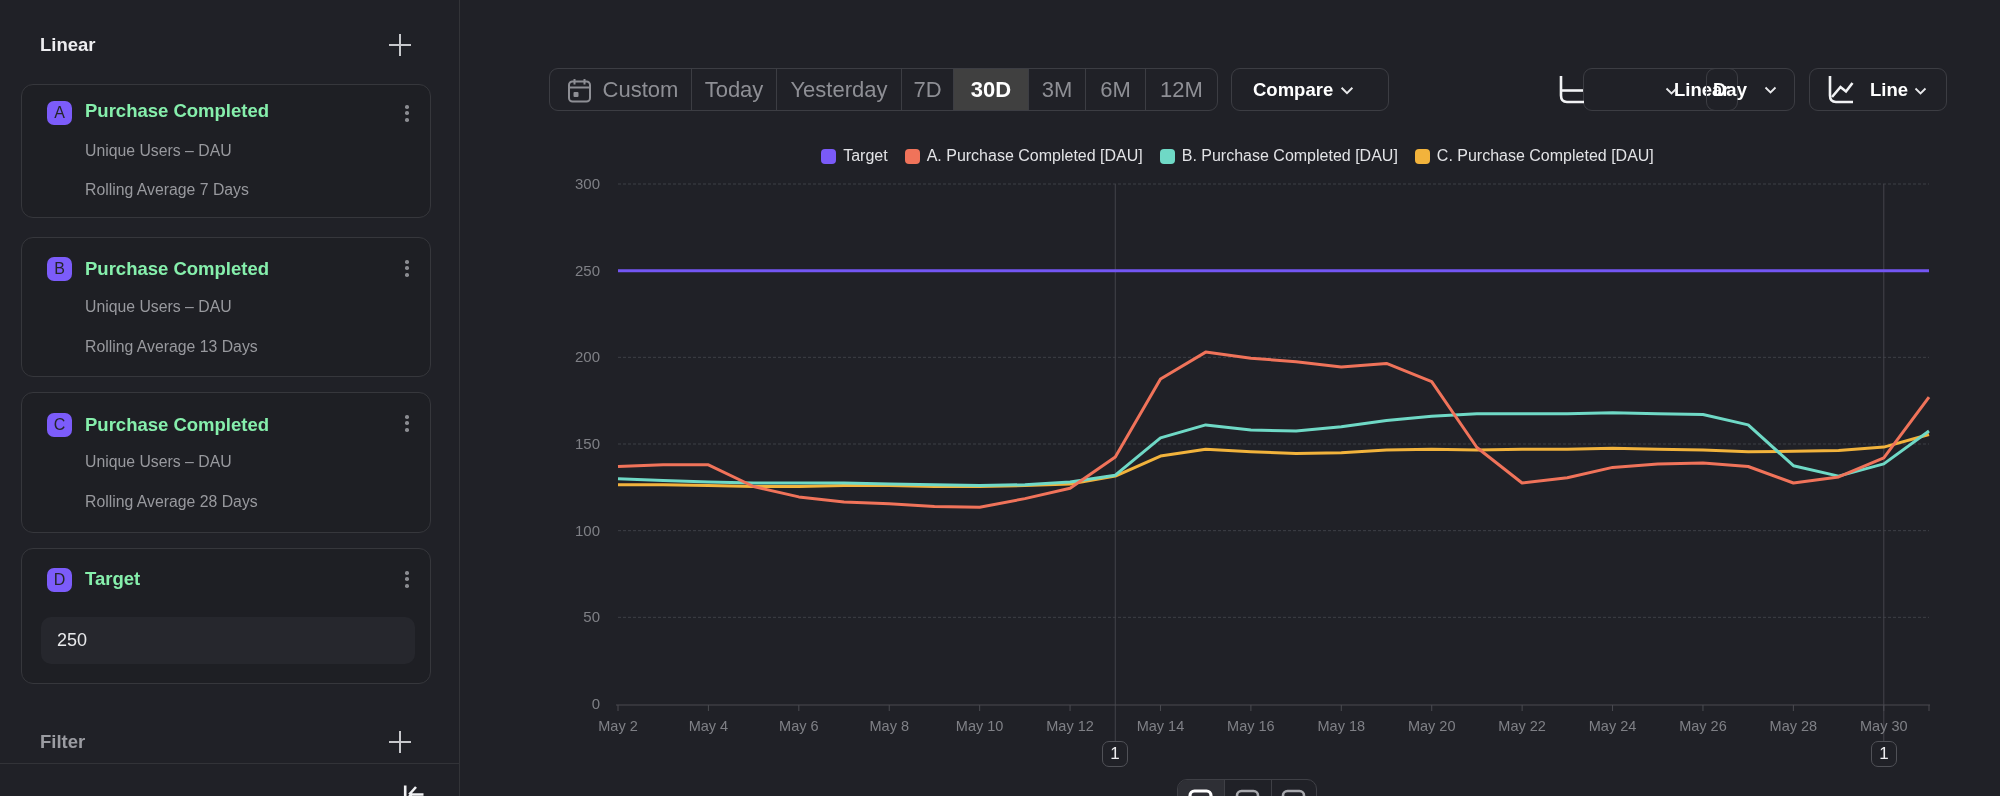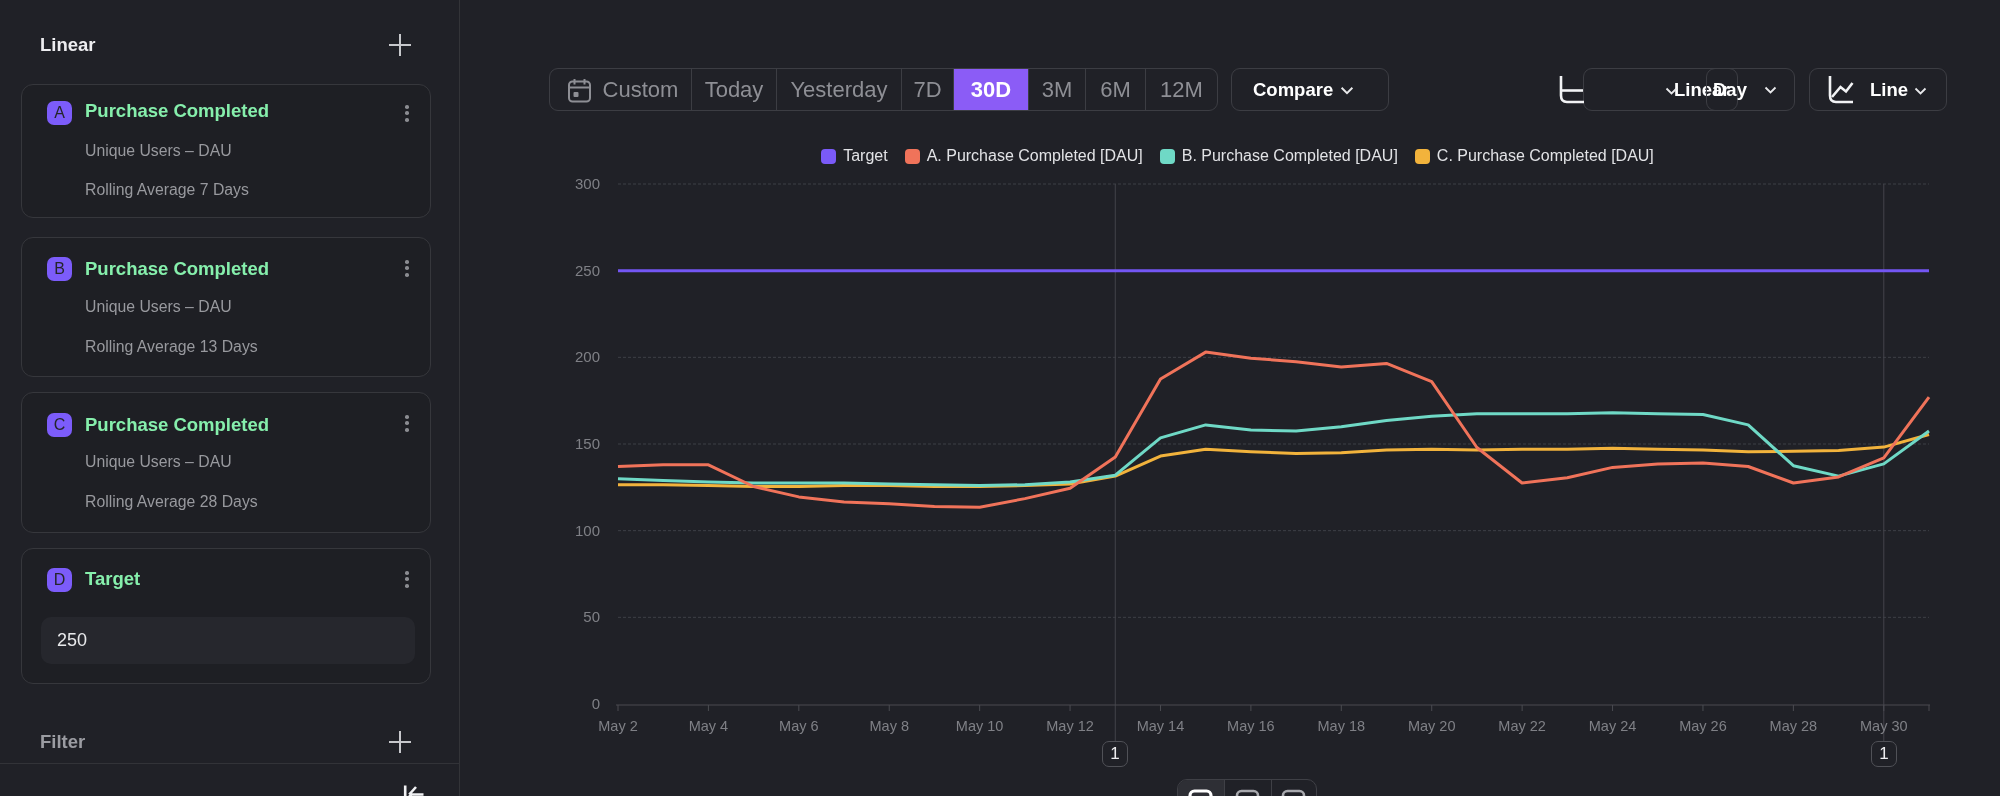--- a/index.html
+++ b/index.html
@@ -20,21 +20,21 @@
   .card-sub { position:absolute; left:63px; font-size:15.8px; color:#98999e; }
   .kebab { position:absolute; left:383px; width:4px; }
   .kebab i { display:block; width:3.6px; height:3.6px; border-radius:50%; background:#8b8c91; margin-bottom:2.9px; }
   .sb-filter { position:absolute; left:40px; top:731px; font-size:18.5px; font-weight:bold; color:#9b9ca2; }
   #sb-divider { position:absolute; left:0; top:763px; width:460px; height:1px; background:#323338; }
 
   
   .btn { position:absolute; top:68px; height:43px; border:1px solid #3c3d43; border-radius:9px; }
   .seg { position:absolute; top:0; height:41px; line-height:41px; text-align:center; font-size:22px; color:#8e8f95; }
   .seg.sep { border-left:1px solid #3c3d43; }
-  .seg.active { background:#8b5cf6; color:#fff; font-weight:bold; }
+  .seg.active { background:#404040; color:#fff; font-weight:bold; }
   .toolbtn { position:absolute; top:68px; height:43px; border:1px solid #3c3d43; border-radius:9px; color:#fff; font-size:18.5px; font-weight:bold; }
 
   
   #legend { position:absolute; left:475px; top:147px; width:1525px; display:flex; justify-content:center; align-items:center; gap:17px; }
   .litem { display:flex; align-items:center; gap:7px; font-size:16px; color:#e2e3e6; }
   .sw { width:15px; height:15px; border-radius:4px; }
 
   
   .nbadge { position:absolute; width:26px; height:26px; border:1px solid #505157; border-radius:7px; background:#202127; color:#ececee; font-size:17px; text-align:center; line-height:24px; }
 </style>

